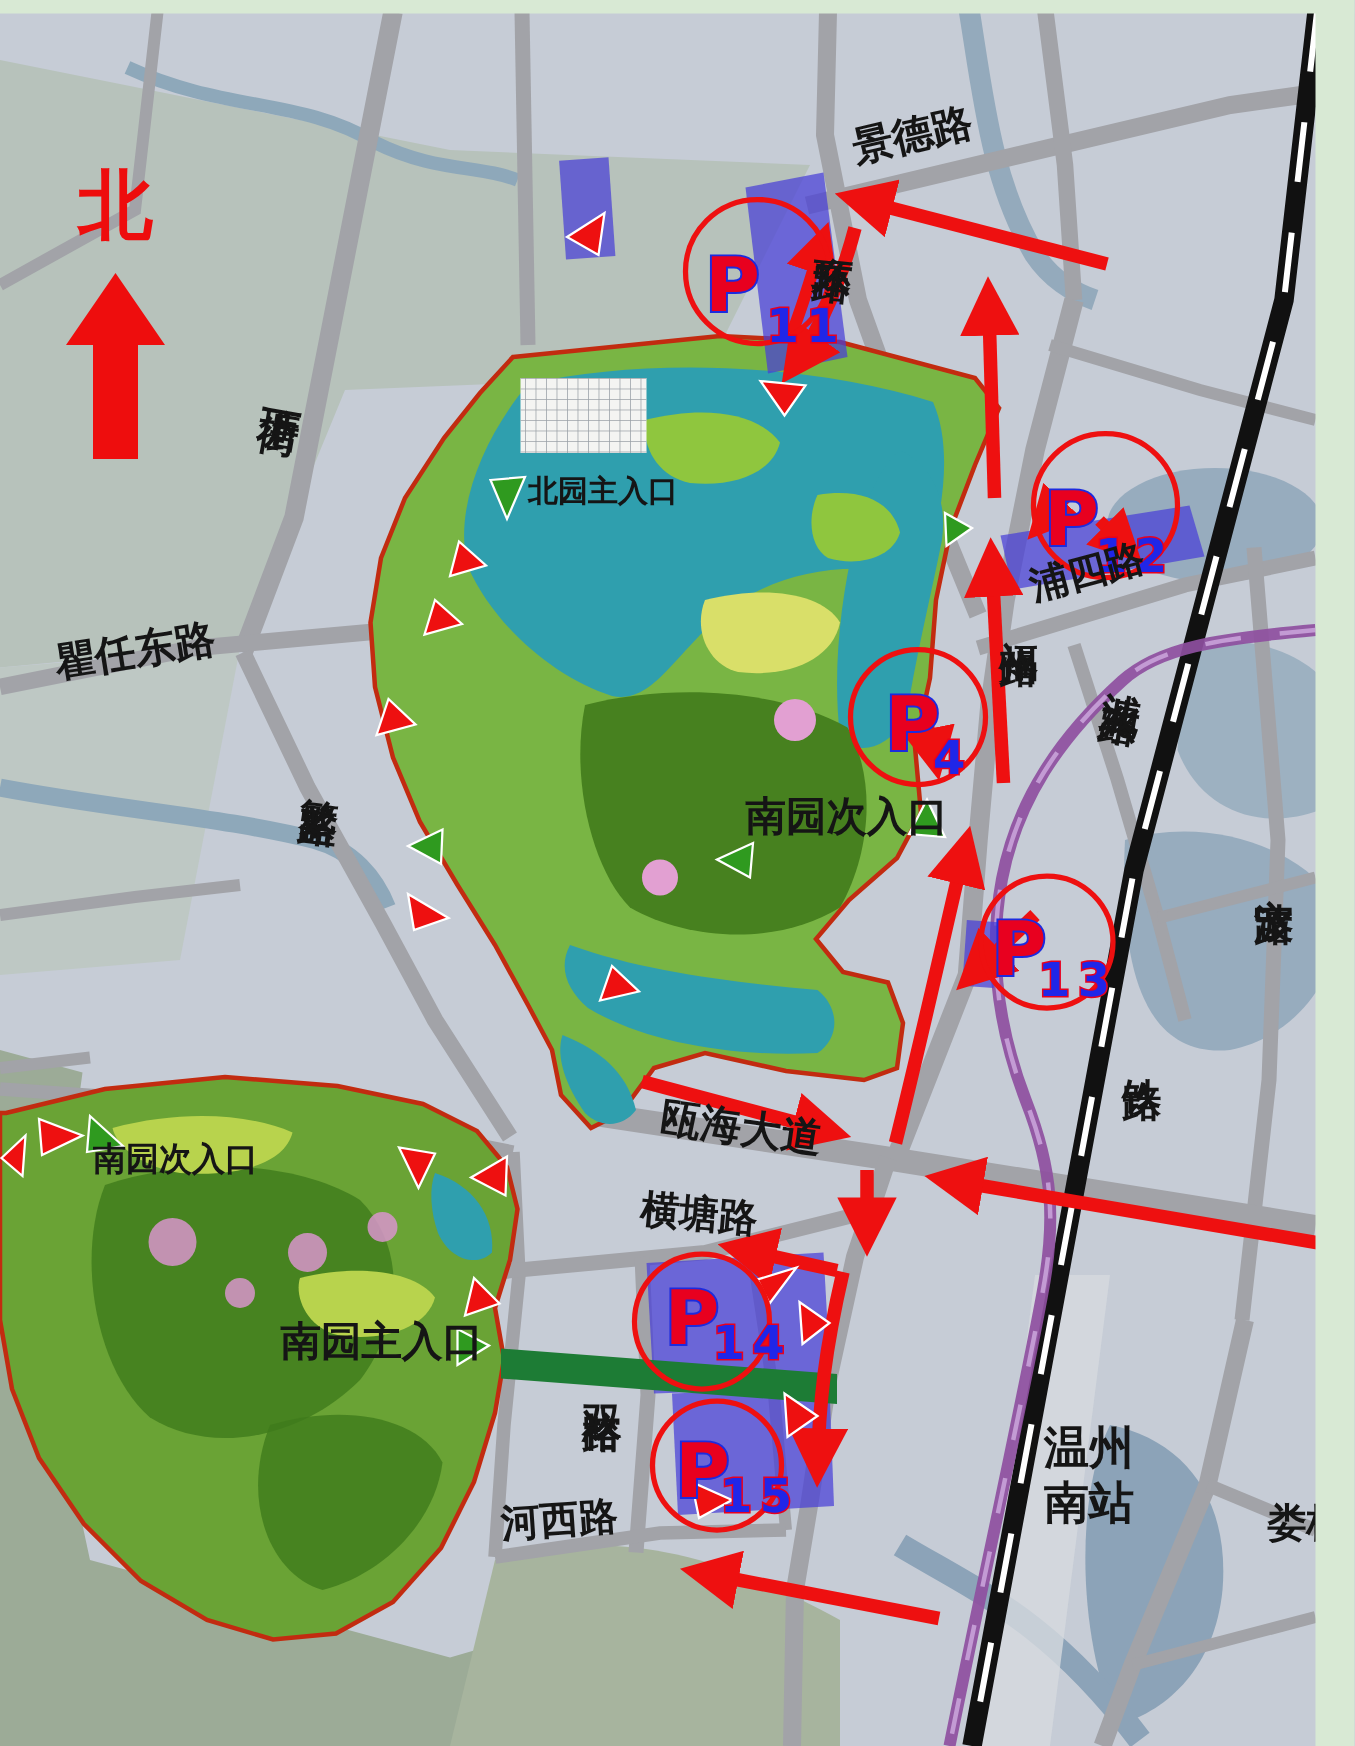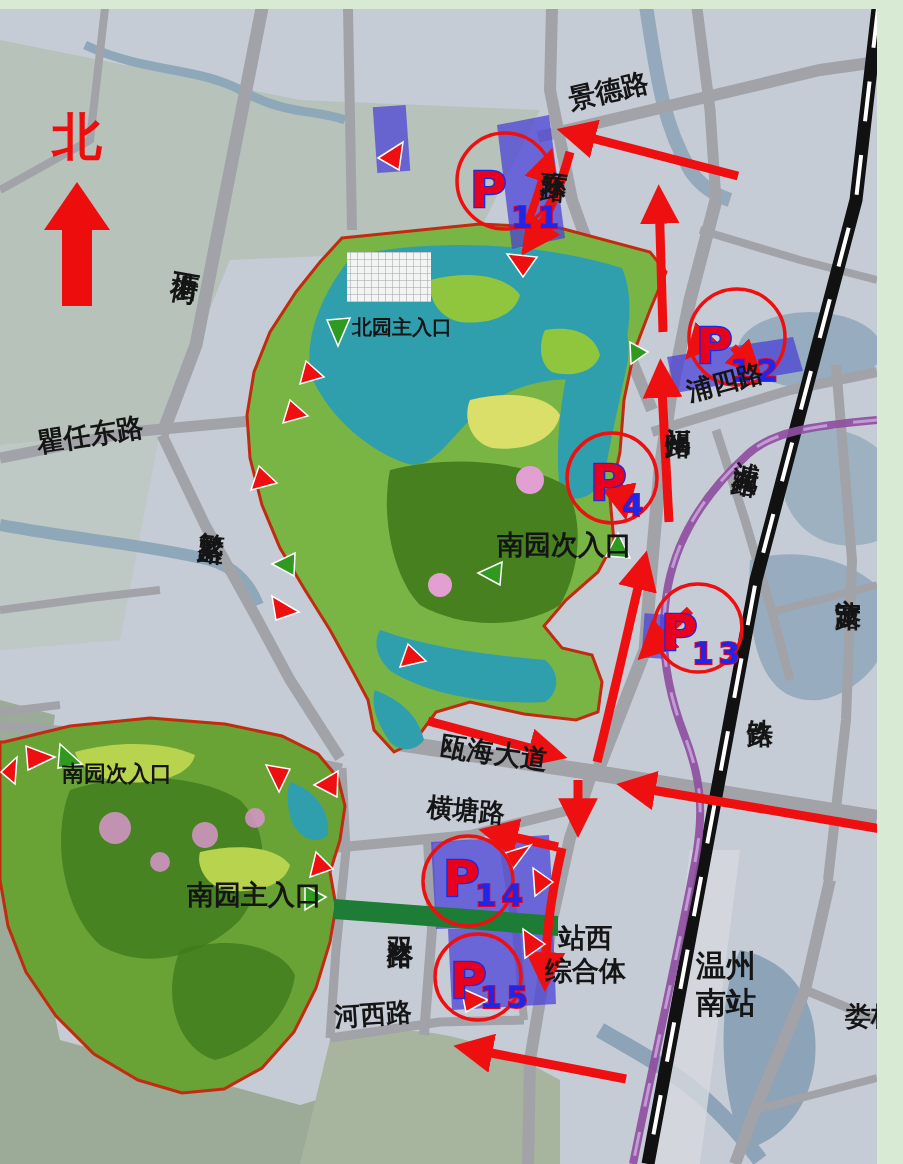--- a/index.html
+++ b/index.html
@@ -236,24 +236,20 @@
 <div class="label" style="left:427px;top:796px;font-size:26px;transform:rotate(5deg);">横塘路</div>
 <div class="label vlabel" style="left:386px;top:916px;font-size:26px;">双榕路</div>
 <div class="label" style="left:334px;top:1000px;font-size:26px;transform:rotate(-4deg);">河西路</div>
 <div class="label" style="left:845px;top:1002px;font-size:26px;">娄桥</div>
 
 <div class="label" style="left:352px;top:316px;font-size:20px;">北园主入口</div>
 <div class="label" style="left:497px;top:530px;font-size:27px;">南园次入口</div>
 <div class="label" style="left:62px;top:762px;font-size:22px;">南园次入口</div>
 <div class="label" style="left:187px;top:880px;font-size:27px;">南园主入口</div>
 
-<div class="label two-line" style="left:545px;top:922px;font-size:27px;">
-  <div>站西</div>
-  <div>综合体</div>
-</div>
 <div class="label two-line" style="left:696px;top:948px;font-size:30px;">
   <div>温州</div>
   <div>南站</div>
 </div>
 
 <div class="frame top"></div>
 <div class="frame right"></div>
 
 </div>
 

